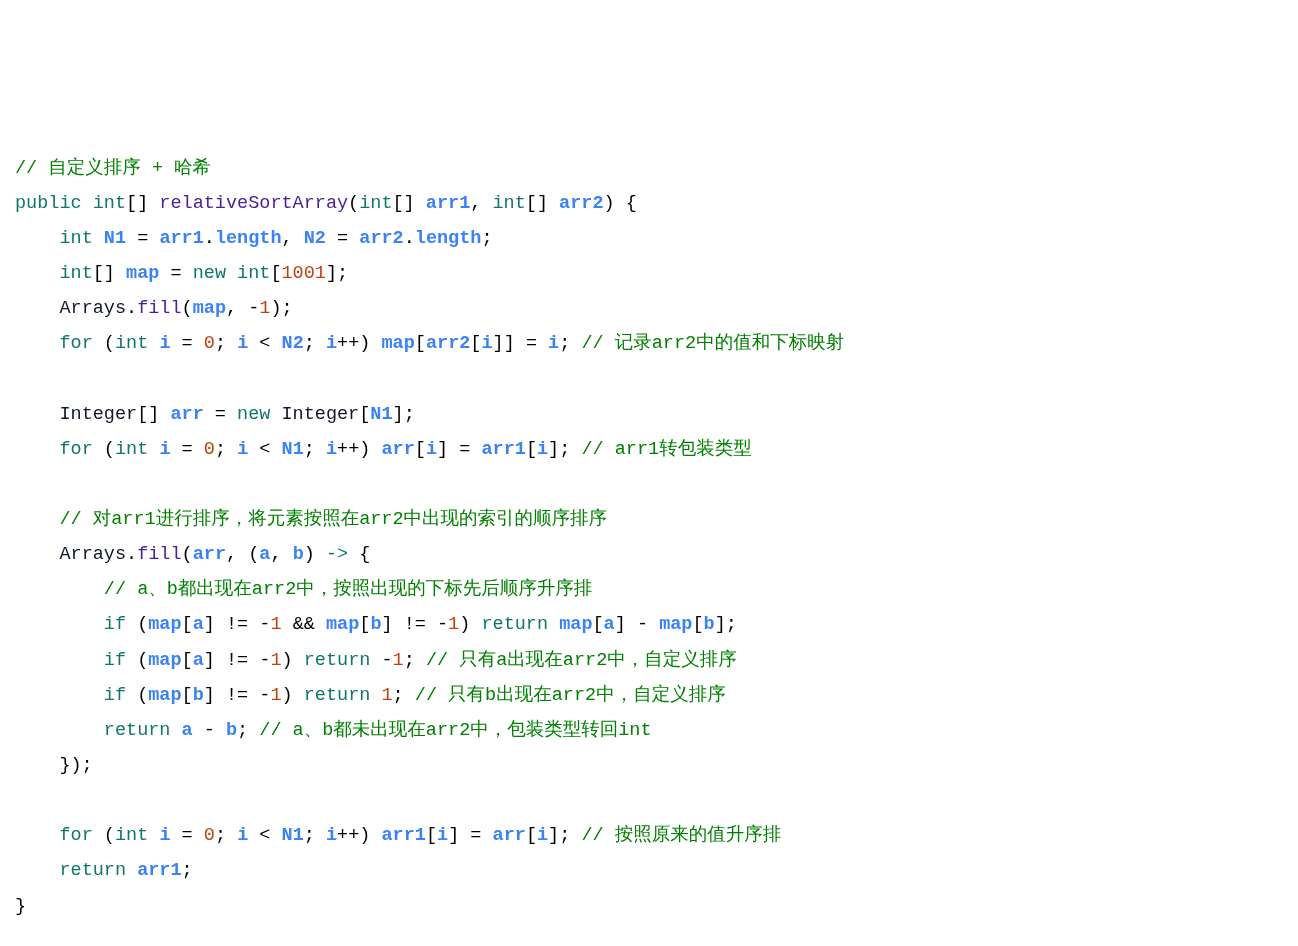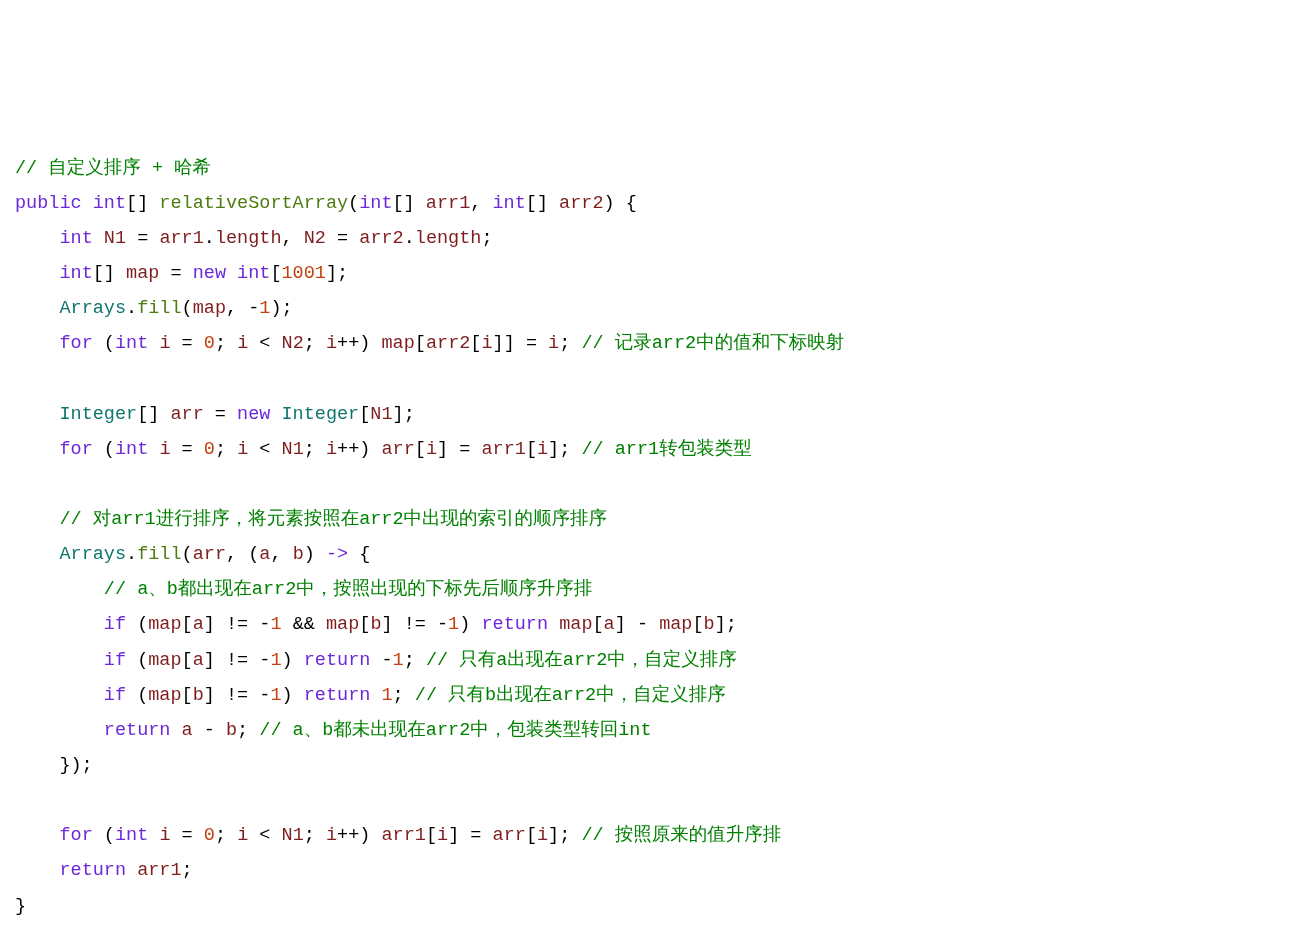--- a/index.html
+++ b/index.html
@@ -6,26 +6,26 @@
     margin: 0;
     padding: 10px 15px;
     background: #ffffff;
     font-family: Consolas, "Courier New", monospace;
     font-size: 18.5px;
     line-height: 1.9;
     color: #000000;
     white-space: pre;
     position: relative;
   }
-  .kw { color: #6d28d9; }
-  .type { color: #0f766e; }
-  .method { color: #4d7c0f; }
+  .kw { color: #0f766e; }
+  .type { color: #0f172a; }
+  .method { color: #4c1d95; }
   .num { color: #c2410c; }
   .comment { color: #008000; font-family: Liberation Mono, monospace; }
-  .var { color: #7f1d1d; }
+  .var { color: #3b82f6; font-weight: bold; }
 </style>
 </head>
 <body>
 
 
 
 <div><span class="comment">// 自定义排序 + 哈希</span>
 <span class="kw">public</span> <span class="kw">int</span>[] <span class="method">relativeSortArray</span>(<span class="kw">int</span>[] <span class="var">arr1</span>, <span class="kw">int</span>[] <span class="var">arr2</span>) {
     <span class="kw">int</span> <span class="var">N1</span> = <span class="var">arr1</span>.<span class="var">length</span>, <span class="var">N2</span> = <span class="var">arr2</span>.<span class="var">length</span>;
     <span class="kw">int</span>[] <span class="var">map</span> = <span class="kw">new</span> <span class="kw">int</span>[<span class="num">1001</span>];

